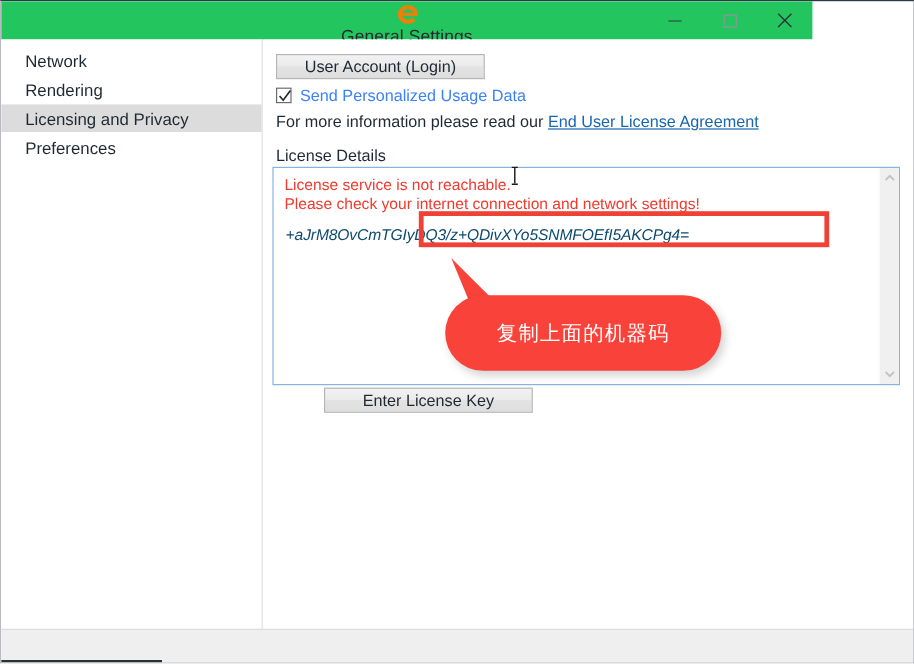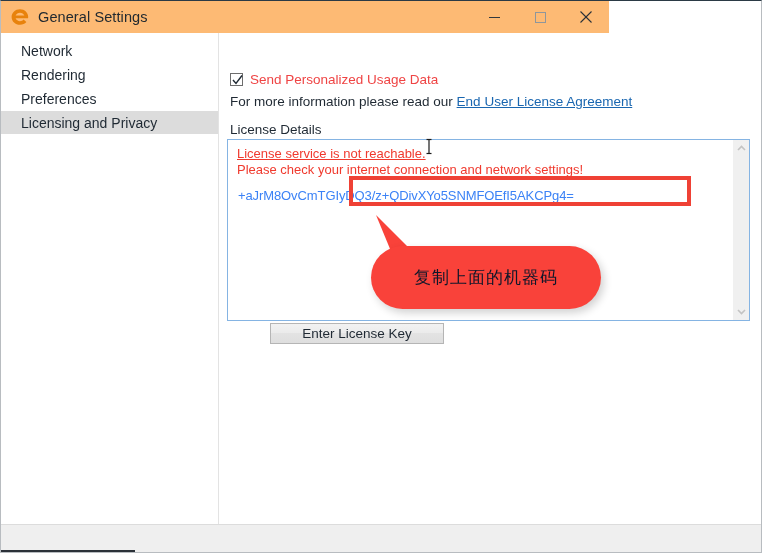--- a/index.html
+++ b/index.html
@@ -15,23 +15,23 @@
     width: 762px; height: 553px;
     background: #ffffff;
     border: 1px solid #b8bcc0;
     border-top: 1px solid #2b3a45;
     overflow: hidden;
   }
 
   
   .titlebar {
     position: absolute; left: 0; top: 0;
-    width: 608px; height: 32px;
-    background: #fdba74;
-    display: flex; align-items: center;
+    width: 676px; height: 32px;
+    background: #22c55e;
+    display: flex; align-items: center; flex-direction: column;
   }
   .logo {
     width: 22px; height: 22px;
     margin-left: 8px; margin-right: 7px;
     position: relative;
     flex: 0 0 auto;
   }
   .title-text {
     font-size: 14.5px;
     color: #222a30;
@@ -94,21 +94,21 @@
   #btn-enter-license {
     position: absolute; left: 10px; top: 290px;
     width: 174px;
     margin-left: 40px;
   }
 
   
   .checkbox-row {
     position: absolute; left: 10px; top: 39px;
     display: flex; align-items: center;
-    font-size: 13.5px; color: #ef4444;
+    font-size: 13.5px; color: #3b82f6;
   }
   .checkbox {
     width: 13px; height: 13px;
     border: 1px solid #6d6d6d;
     background: #ffffff;
     margin-right: 7px;
     position: relative;
     flex: 0 0 auto;
   }
   .checkbox svg { position: absolute; left: 1px; top: 0px; }
@@ -135,36 +135,37 @@
     border: 1px solid #85b4e3;
     background: #ffffff;
     overflow: hidden;
   }
   .err-line {
     position: absolute; left: 9px;
     font-size: 13px;
     color: #f03a2e;
     white-space: nowrap;
   }
-  .err-1 { top: 6px; text-decoration: underline; }
+  .err-1 { top: 6px; }
   .err-2 { top: 22px; }
 
   .fingerprint-row {
     position: absolute; left: 7px; top: 48px;
     display: flex; align-items: center;
     white-space: nowrap;
   }
   .fingerprint-label {
     font-size: 13.5px; color: #1f2933;
   }
   .fingerprint-value {
     font-size: 13px;
-    color: #3b82f6;
+    color: #0c4a6e;
     padding-left: 3px;
     letter-spacing: -0.1px;
+    font-style: italic;
   }
   .redbox {
     position: absolute;
     left: 348px; top: 175px;
     width: 342px; height: 30px;
     border: 4px solid #ef4135;
     pointer-events: none;
   }
 
   
@@ -186,21 +187,21 @@
     position: absolute;
     left: 370px; top: 245px;
     width: 230px; height: 63px;
     background: #f9423a;
     border-radius: 32px;
     display: flex; align-items: center; justify-content: center;
     box-shadow: 3px 4px 8px rgba(0,0,0,0.18);
     z-index: 6;
   }
   .callout-text {
-    color: #0f172a;
+    color: #ffffff;
     font-size: 17px;
     letter-spacing: 1px;
   }
   .callout-tail {
     position: absolute;
     left: 373px; top: 212px;
     width: 60px; height: 62px;
     z-index: 5;
   }
 
@@ -257,30 +258,31 @@
 
   <div class="content">
 
     <div class="sidebar">
       <div class="nav-item">
         <span>Network</span>
       </div>
       <div class="nav-item">
         <span>Rendering</span>
       </div>
+      <div class="nav-item selected">
+        <span>Licensing and Privacy</span>
+      </div>
       <div class="nav-item">
         <span>Preferences</span>
       </div>
-      <div class="nav-item selected">
-        <span>Licensing and Privacy</span>
-      </div>
     </div>
 
     <div class="panel">
 
+      <div class="btn" id="btn-user-account">User Account (Login)</div>
 
       <div class="checkbox-row">
         <span class="checkbox">
           <svg width="11" height="12" viewBox="0 0 11 12">
             <polyline points="1,6 4,9.5 10,1.5" fill="none" stroke="#1f2933" stroke-width="1.4"></polyline>
           </svg>
         </span>
         <span>Send Personalized Usage Data</span>
       </div>
 

